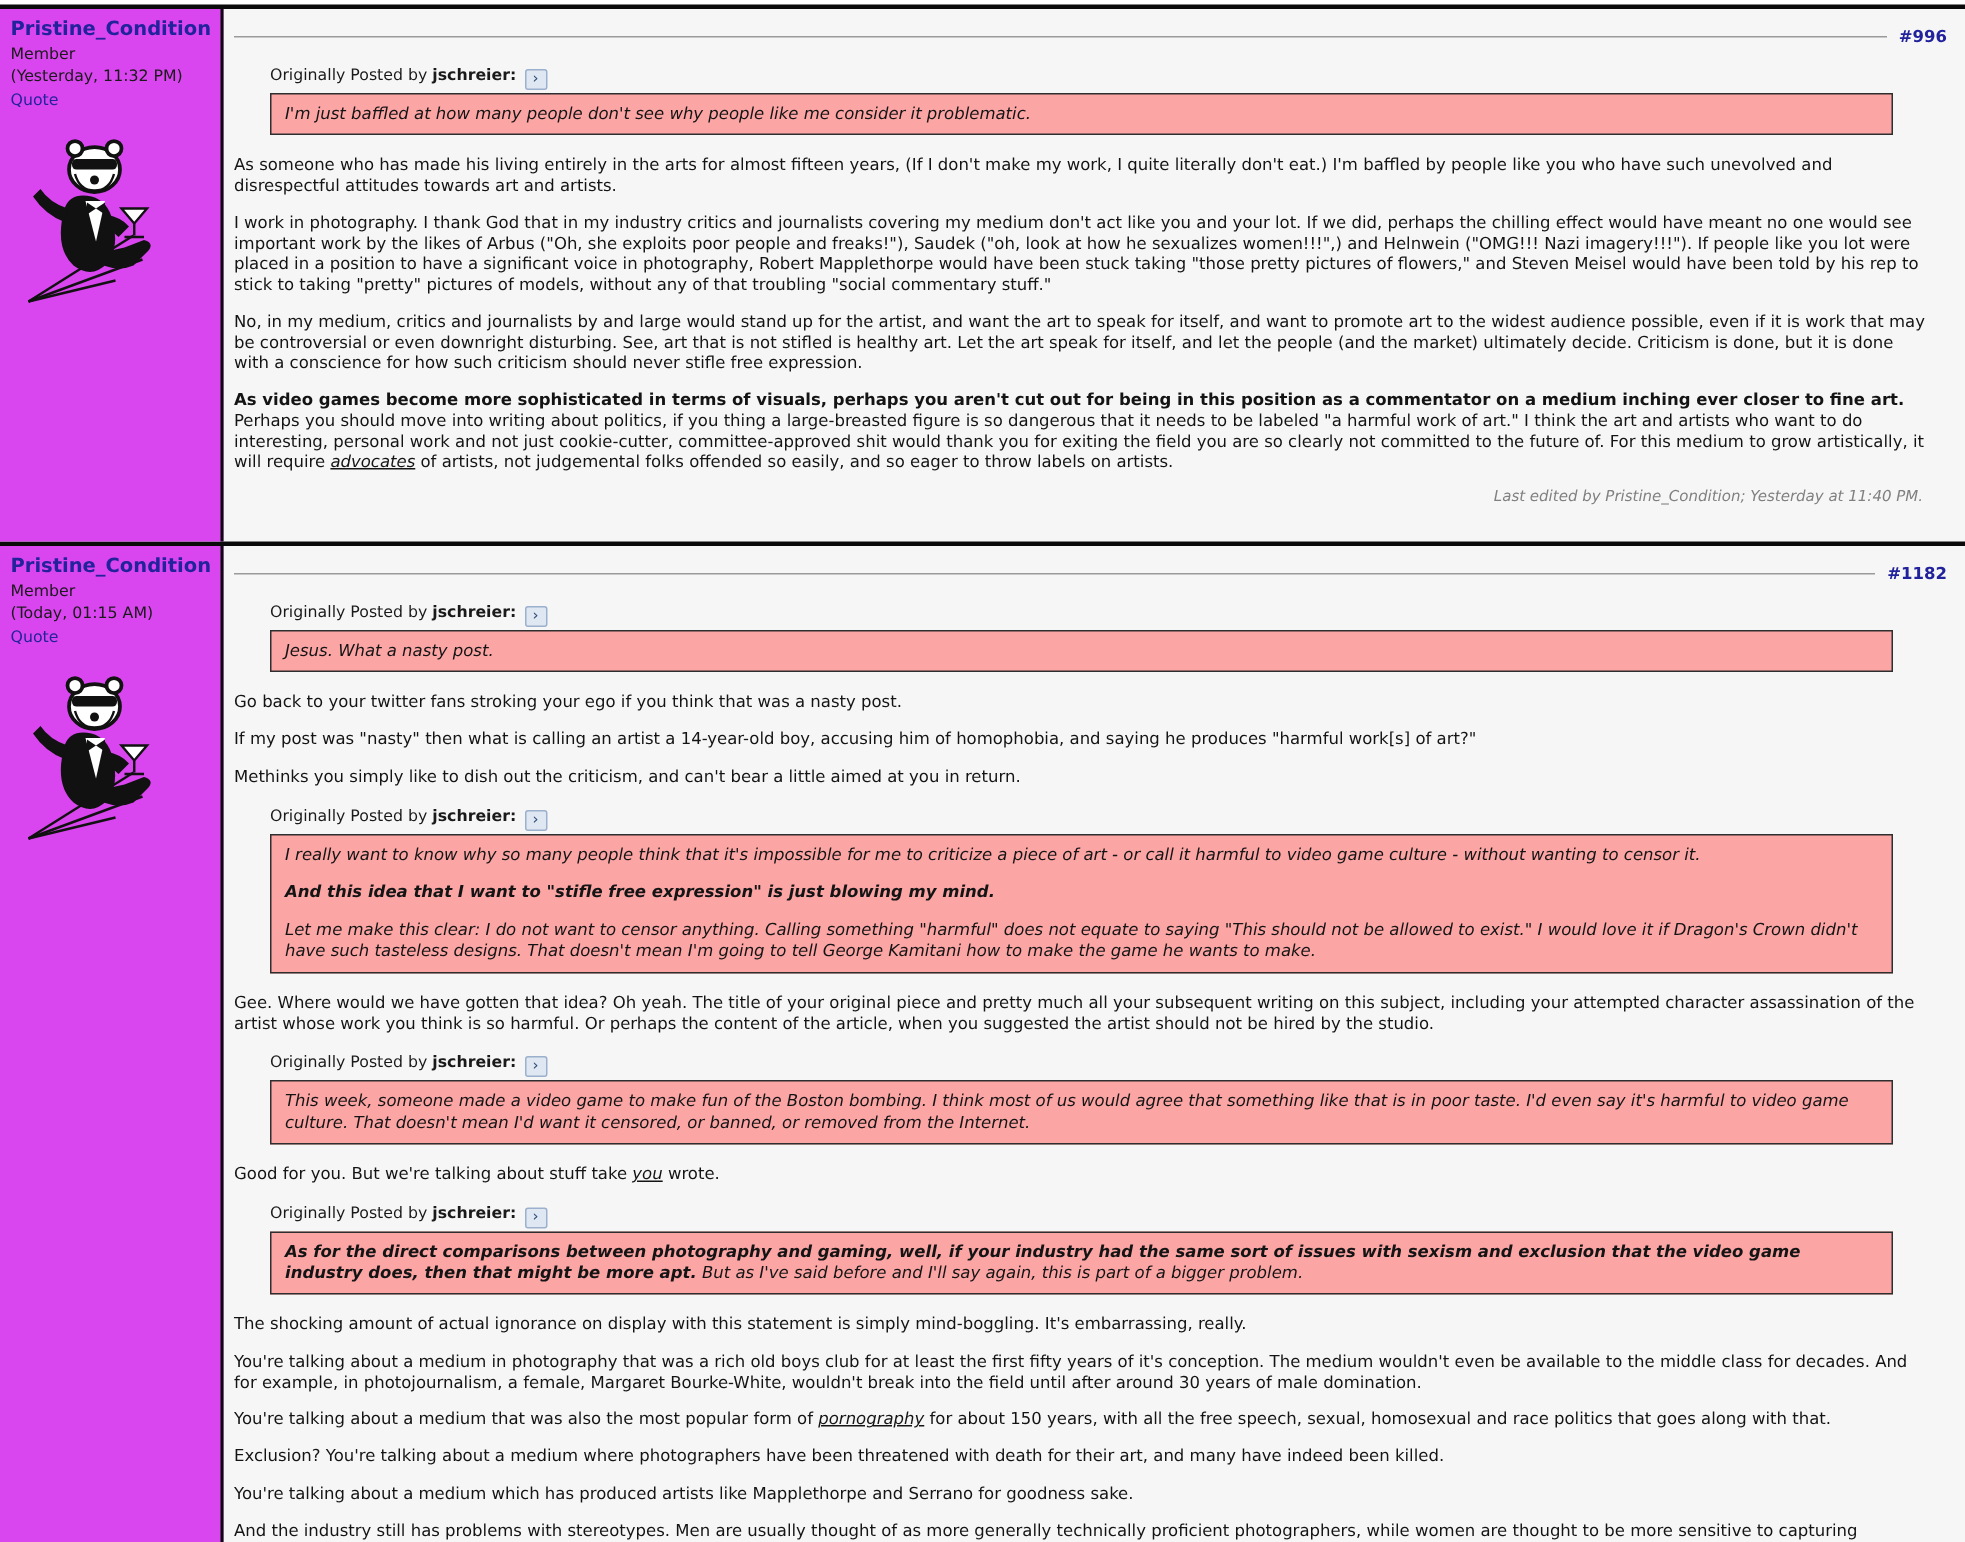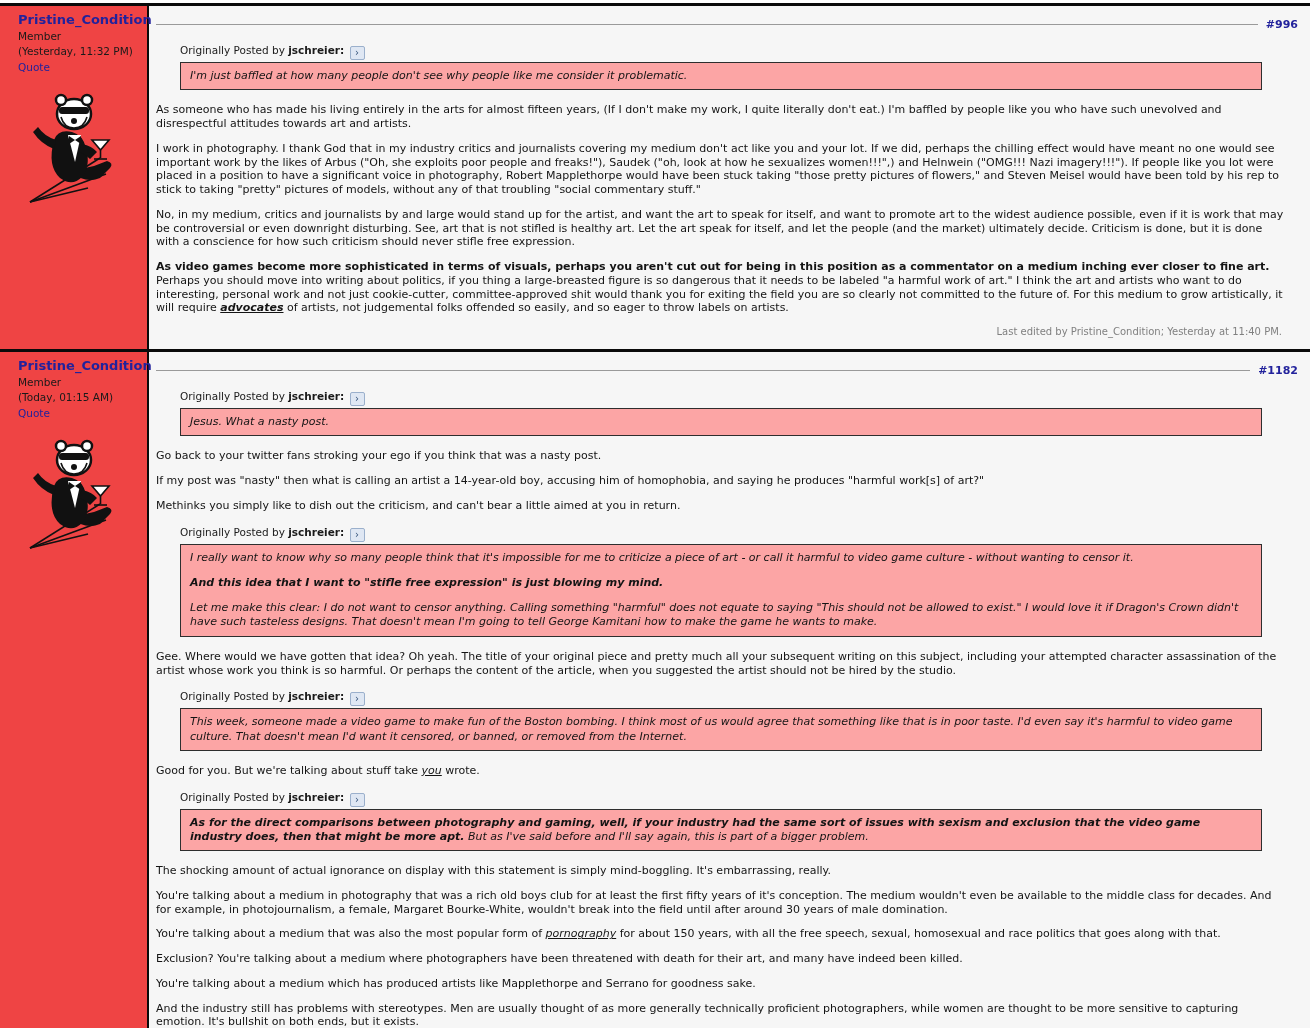--- a/index.html
+++ b/index.html
@@ -7,22 +7,22 @@
     width:1310px;height:1028px;overflow:hidden;background:#ffffff;
     font-family:"DejaVu Sans","Liberation Sans",sans-serif;
     font-size:11px;color:#141414;padding-top:3px;box-sizing:border-box;
   }
   .thread{width:1310px;}
   .post{
     display:grid;grid-template-columns:149px 1fr;
     background:#f6f6f6;border-top:3px solid #0a0a0a;
   }
   .user-col{
-    border-right:2px solid #0a0a0a;background:#ef4444;
-    padding:6px 6px 12px 18px;
+    border-right:2px solid #0a0a0a;background:#d946ef;
+    padding:6px 6px 12px 7px;
   }
   .username{color:#22229C;font-weight:bold;font-size:13px;}
   .user-meta{font-size:10.5px;margin-top:3px;color:#1a1a1a;}
   .quote-link{color:#22229C;font-size:10.5px;margin-top:4px;display:inline-block;cursor:pointer;text-decoration:none;}
   .avatar{margin:14px 0 0 6px;display:block;}
   .content-col{padding:4px 8px 12px 5px;min-width:0;}
   .post-head{display:flex;align-items:center;gap:8px;margin:8px 4px 4px 2px;}
   .post-head .rule{flex:1;height:1px;background:#9a9a9a;}
   .post-number{color:#22229C;font-weight:bold;font-size:11px;cursor:pointer;}
   .post-body{margin:0 18px 0 2px;}
@@ -32,26 +32,26 @@
   .quote-label b{font-weight:bold;}
   .view-post-icon{
     display:inline-block;width:13px;height:12px;line-height:11px;text-align:center;
     background:#dfe7f3;border:1px solid #9bb0cc;color:#33527a;font-size:10px;
     border-radius:2px;vertical-align:-2px;cursor:pointer;margin-left:2px;
   }
   .quote-box{background:#fca5a5;border:1px solid #2e2e2e;padding:5px 9px;}
   .quote-para{margin:11px 0;font-style:italic;line-height:1.3;}
   .quote-para:first-child{margin-top:1px;}
   .quote-para:last-child{margin-bottom:1px;}
-  .last-edited{text-align:right;color:#808080;font-size:10px;margin:10px 2px 0 0;}
+  .last-edited{text-align:right;font-style:italic;color:#808080;font-size:10px;margin:10px 2px 12px 0;}
   .s-n{}
   .s-b{font-weight:bold;}
   .s-i{font-style:italic;}
   .s-bi{font-weight:bold;font-style:italic;}
-  .s-iu{font-style:italic;text-decoration:underline;font-weight:bold;}
+  .s-iu{font-style:italic;text-decoration:underline;}
   .s-biu{font-weight:normal;font-style:italic;text-decoration:underline;}
 </style>
 </head>
 <body>
 
 <div class="thread">
   <div class="post">
     <div class="user-col">
       <div class="username">Pristine_Condition</div>
       <div class="user-meta">Member</div>

